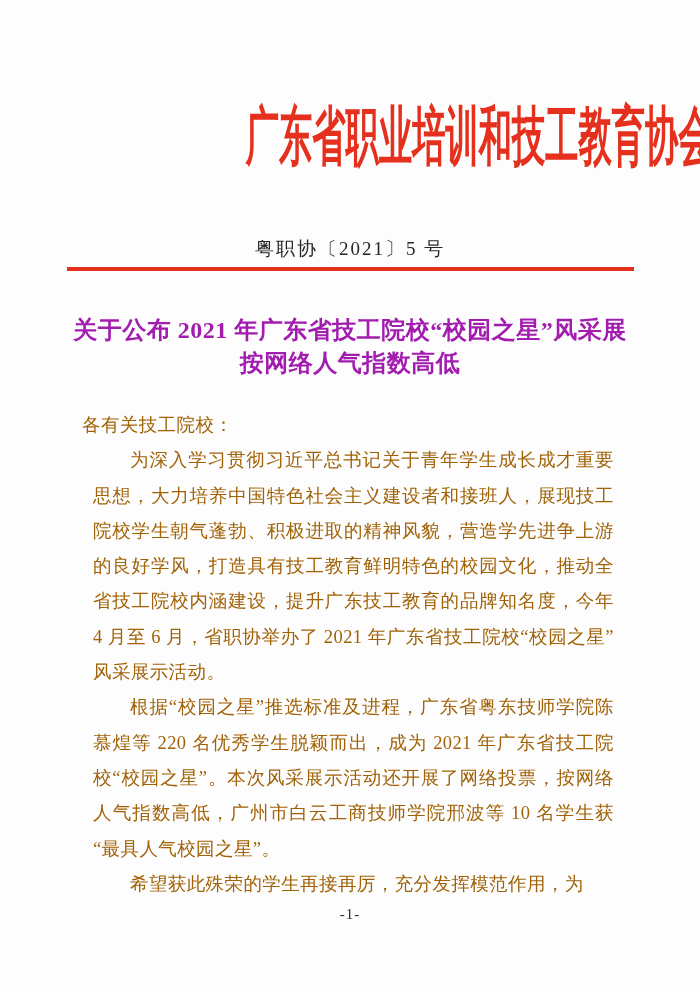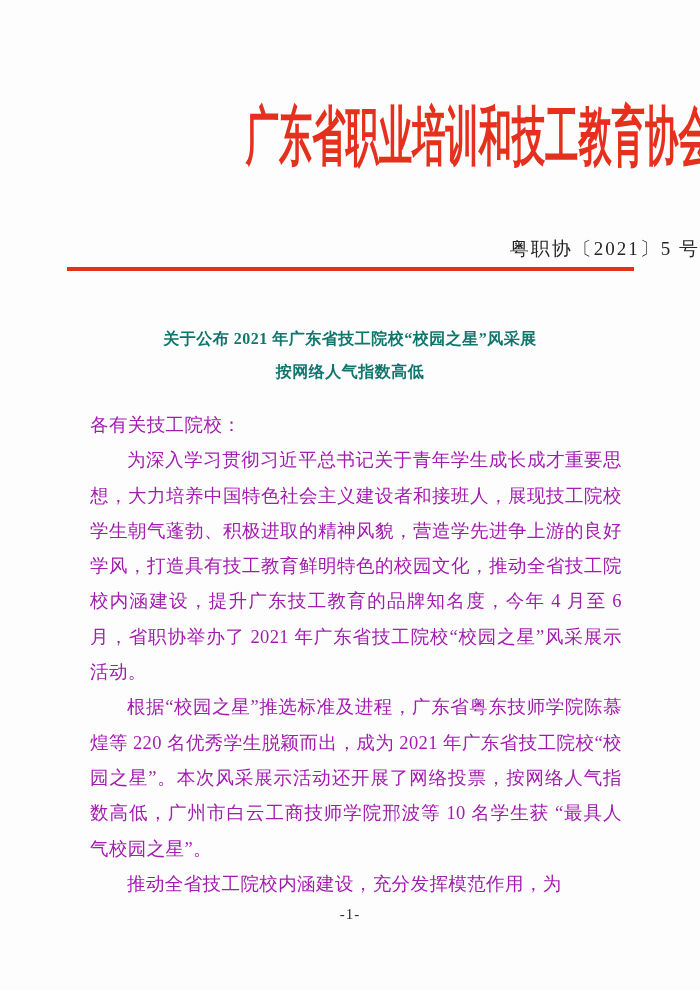--- a/index.html
+++ b/index.html
@@ -35,68 +35,69 @@
     transform: scaleX(0.52);
     transform-origin: 50% 50%;
     letter-spacing: 0;
   }
   
   .doc-number {
     position: absolute;
     top: 236px;
     left: 0;
     width: 700px;
-    text-align: right;
+    text-align: center;
     font-size: 19px;
     letter-spacing: 2px;
     color: #252525;
   }
   
   .red-rule {
     position: absolute;
     top: 267px;
     left: 67px;
     width: 567px;
     height: 4px;
     background: var(--red, #e5301d);
   }
   
   .doc-title {
     position: absolute;
     top: 306px;
     left: 40px;
     right: 40px;
-    margin: 16px;
+    margin: 8px;
     text-align: center;
-    font-size: 16px;
+    font-size: 24px;
     font-weight: bold;
     line-height: 33px;
     letter-spacing: 0.5px;
-    color: #0f766e;
+    color: #a21caf;
   }
   .doc-title .t-line { display: block; }
   
   .body-block {
     position: absolute;
     top: 408px;
-    left: 90px;
+    left: 82px;
     width: 532px;
     font-size: 18.5px;
     line-height: 35.3px;
     letter-spacing: 0.4px;
     text-align: justify;
     text-justify: inter-ideograph;
-    color: #a21caf;
+    color: #a16207;
   }
   .body-block p {
     margin: 0;
     padding: 0;
   }
   .body-block p.para {
     text-indent: 2em;
+    margin-left: 11px;
   }
   
   .page-number {
     position: absolute;
     top: 906px;
     left: 0;
     width: 700px;
     text-align: center;
     font-size: 15px;
     letter-spacing: 1px;
@@ -118,18 +119,18 @@
 
   <h1 class="doc-title">
     <span class="t-line">关于公布 2021 年广东省技工院校“校园之星”风采展</span>
     <span class="t-line">按网络人气指数高低</span>
   </h1>
 
   <div class="body-block">
     <p class="salutation">各有关技工院校：</p>
     <p class="para">为深入学习贯彻习近平总书记关于青年学生成长成才重要思想，大力培养中国特色社会主义建设者和接班人，展现技工院校学生朝气蓬勃、积极进取的精神风貌，营造学先进争上游的良好学风，打造具有技工教育鲜明特色的校园文化，推动全省技工院校内涵建设，提升广东技工教育的品牌知名度，今年 4 月至 6 月，省职协举办了 2021 年广东省技工院校“校园之星”风采展示活动。</p>
     <p class="para">根据“校园之星”推选标准及进程，广东省粤东技师学院陈慕煌等 220 名优秀学生脱颖而出，成为 2021 年广东省技工院校“校园之星”。本次风采展示活动还开展了网络投票，按网络人气指数高低，广州市白云工商技师学院邢波等 10 名学生获 “最具人气校园之星”。</p>
-    <p class="para">推动全省技工院校内涵建设，充分发挥模范作用，为</p>
+    <p class="para">希望获此殊荣的学生再接再厉，充分发挥模范作用，为</p>
   </div>
 
   <div class="page-number">-1-</div>
 
 </div>
 
 </body></html>

